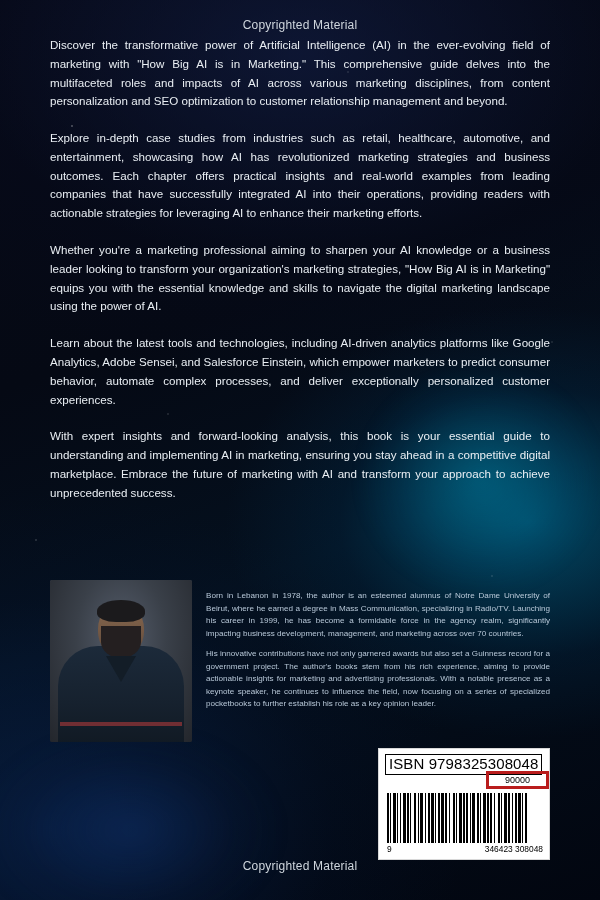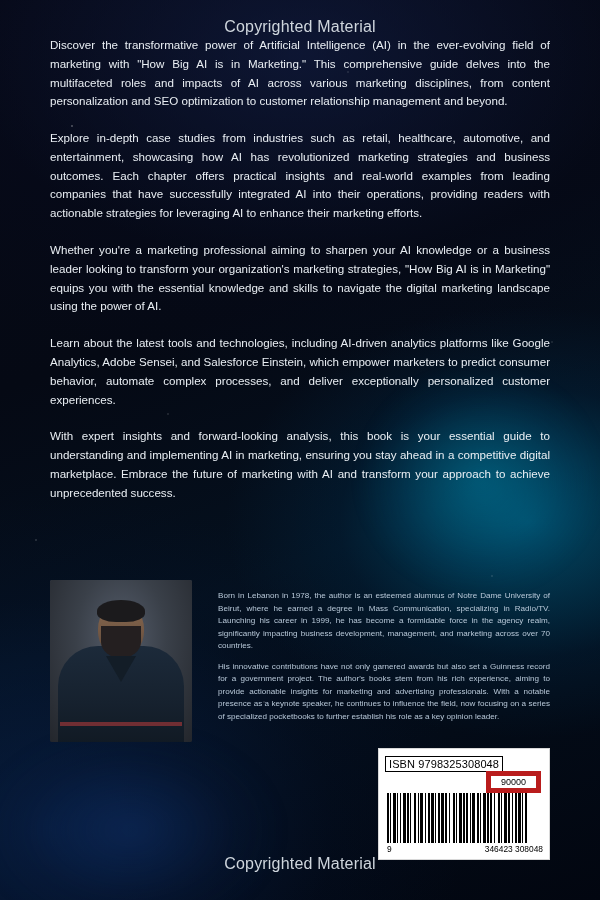--- a/index.html
+++ b/index.html
@@ -59,21 +59,21 @@
     pointer-events: none;
   }
 
   .copyright-top,
   .copyright-bottom {
     position: absolute;
     left: 0;
     width: 100%;
     text-align: center;
     color: #cfd6dd;
-    font-size: 16px;
+    font-size: 12px;
     letter-spacing: 0.2px;
   }
   .copyright-top { top: 18px; }
   .copyright-bottom { bottom: 27px; }
 
   .blurb {
     position: absolute;
     left: 50px;
     top: 36px;
     width: 500px;
@@ -87,21 +87,21 @@
     text-justify: inter-word;
   }
   .blurb p:last-child { margin-bottom: 12px; }
 
   .author-block {
     position: absolute;
     left: 50px;
     top: 580px;
     width: 500px;
     display: flex;
-    gap: 26px;
+    gap: 14px;
   }
   .author-photo {
     width: 142px;
     height: 162px;
     flex: 0 0 142px;
     border-radius: 2px;
     position: relative;
     overflow: hidden;
     background: linear-gradient(180deg, #3a4250 0%, #2a3038 40%, #1d2128 100%);
   }
@@ -186,34 +186,34 @@
     top: 748px;
     width: 172px;
     height: 112px;
     background: #ffffff;
     border: 1px solid #d8d8d8;
     box-sizing: border-box;
     padding: 5px 6px 3px 6px;
   }
   .isbn-text {
     color: #000;
-    font-size: 11px;
+    font-size: 15px;
     font-family: "Liberation Sans", sans-serif;
     letter-spacing: 0.1px;
     border: 1px solid #000;
     display: inline-block;
     padding: 1px 3px;
     line-height: 1.1;
   }
   .price-box {
     position: absolute;
-    right: 8px;
+    right: 0;
     top: 22px;
-    border: 5px solid #b91c1c;
-    padding: 1px 10px;
+    border: 3px solid #b91c1c;
+    padding: 1px 16px;
     font-size: 9px;
     color: #000;
     font-family: "Liberation Sans", sans-serif;
   }
   .bars {
     position: absolute;
     left: 8px;
     top: 44px;
     width: 156px;
     height: 50px;

